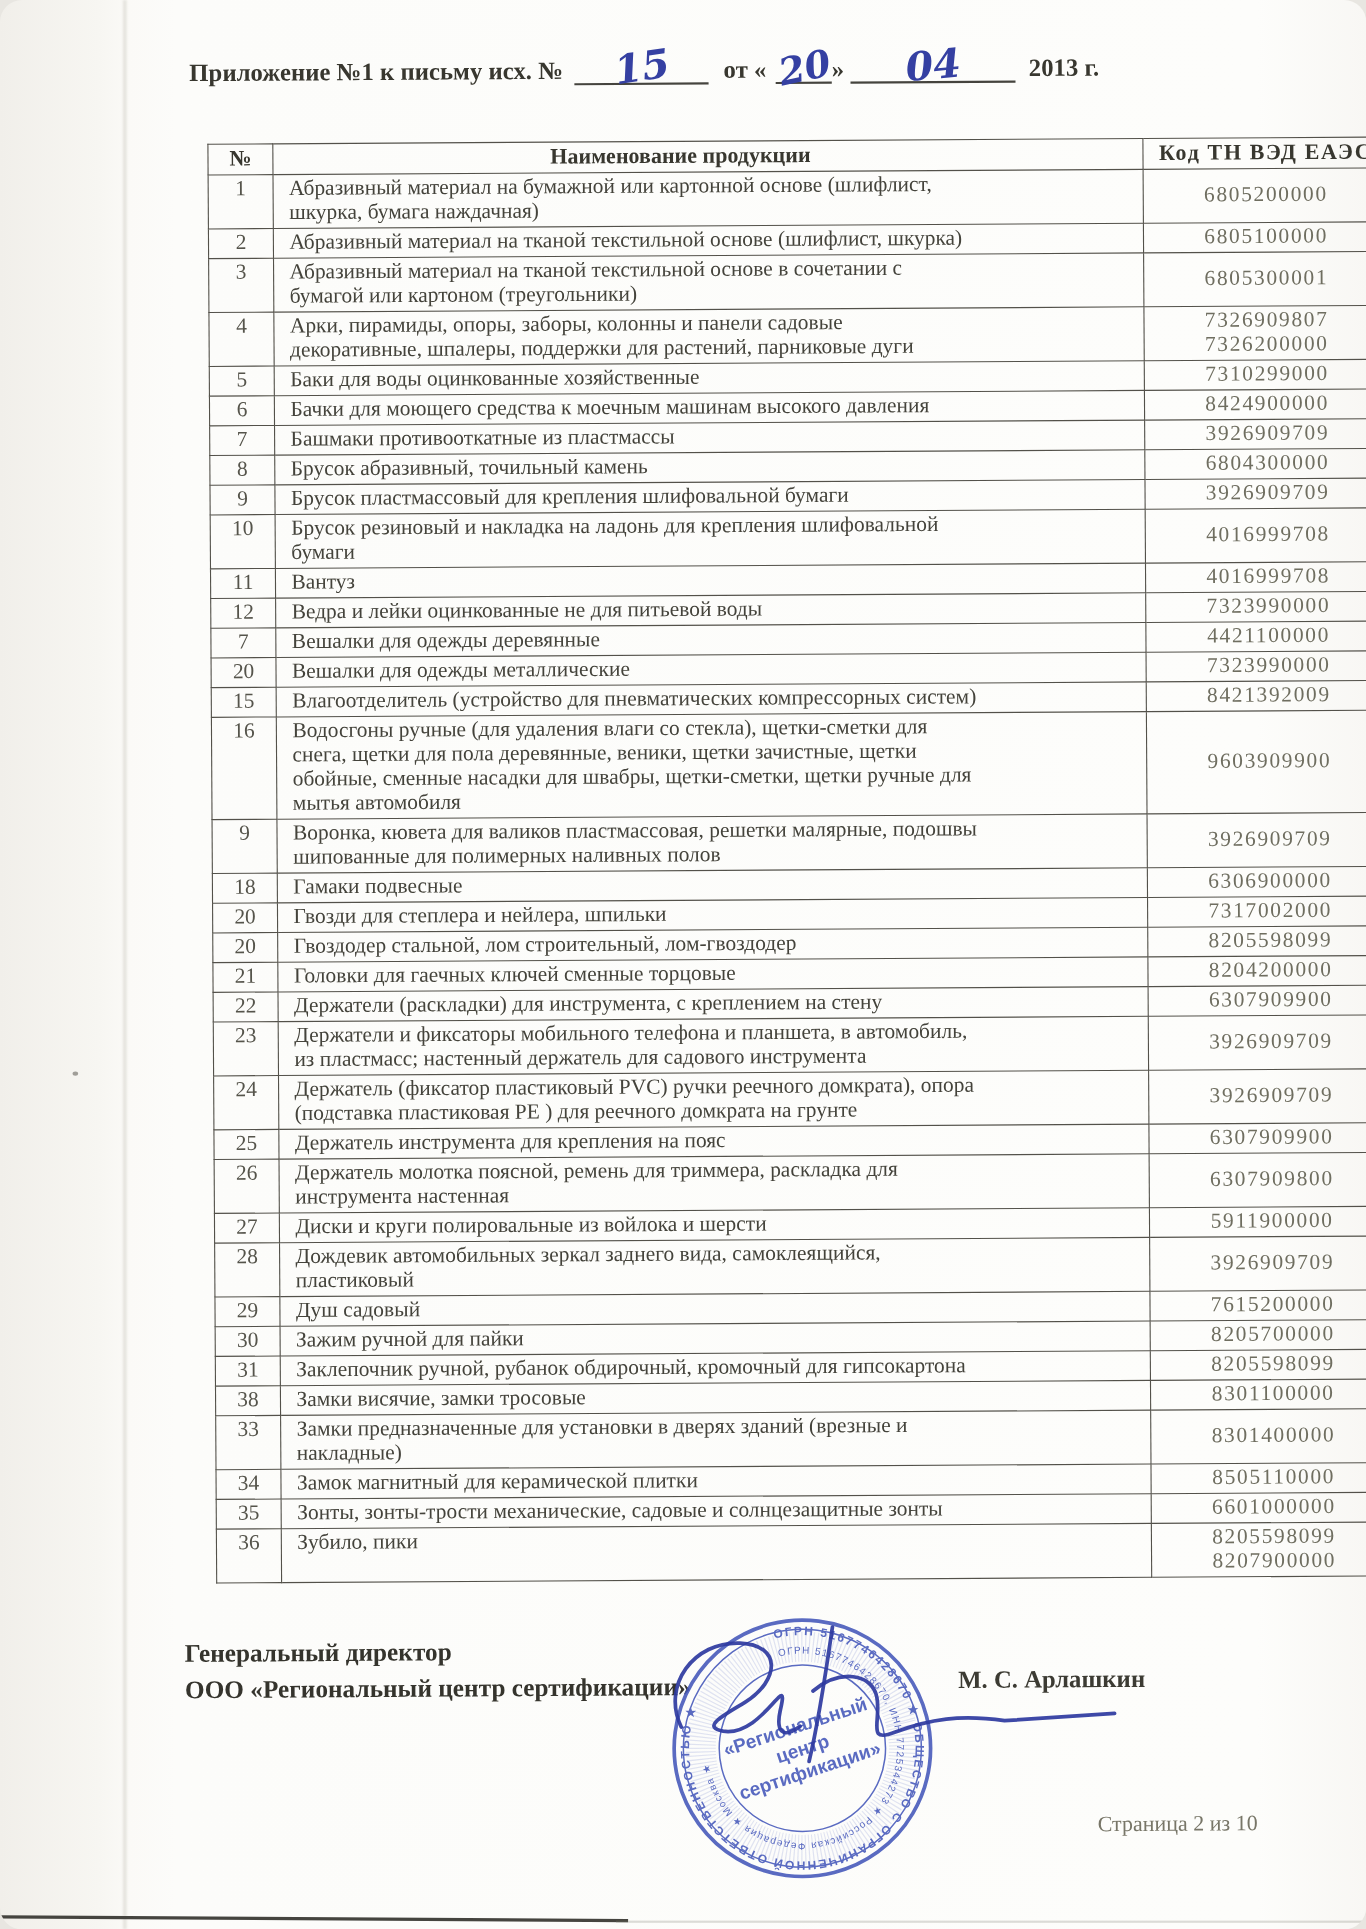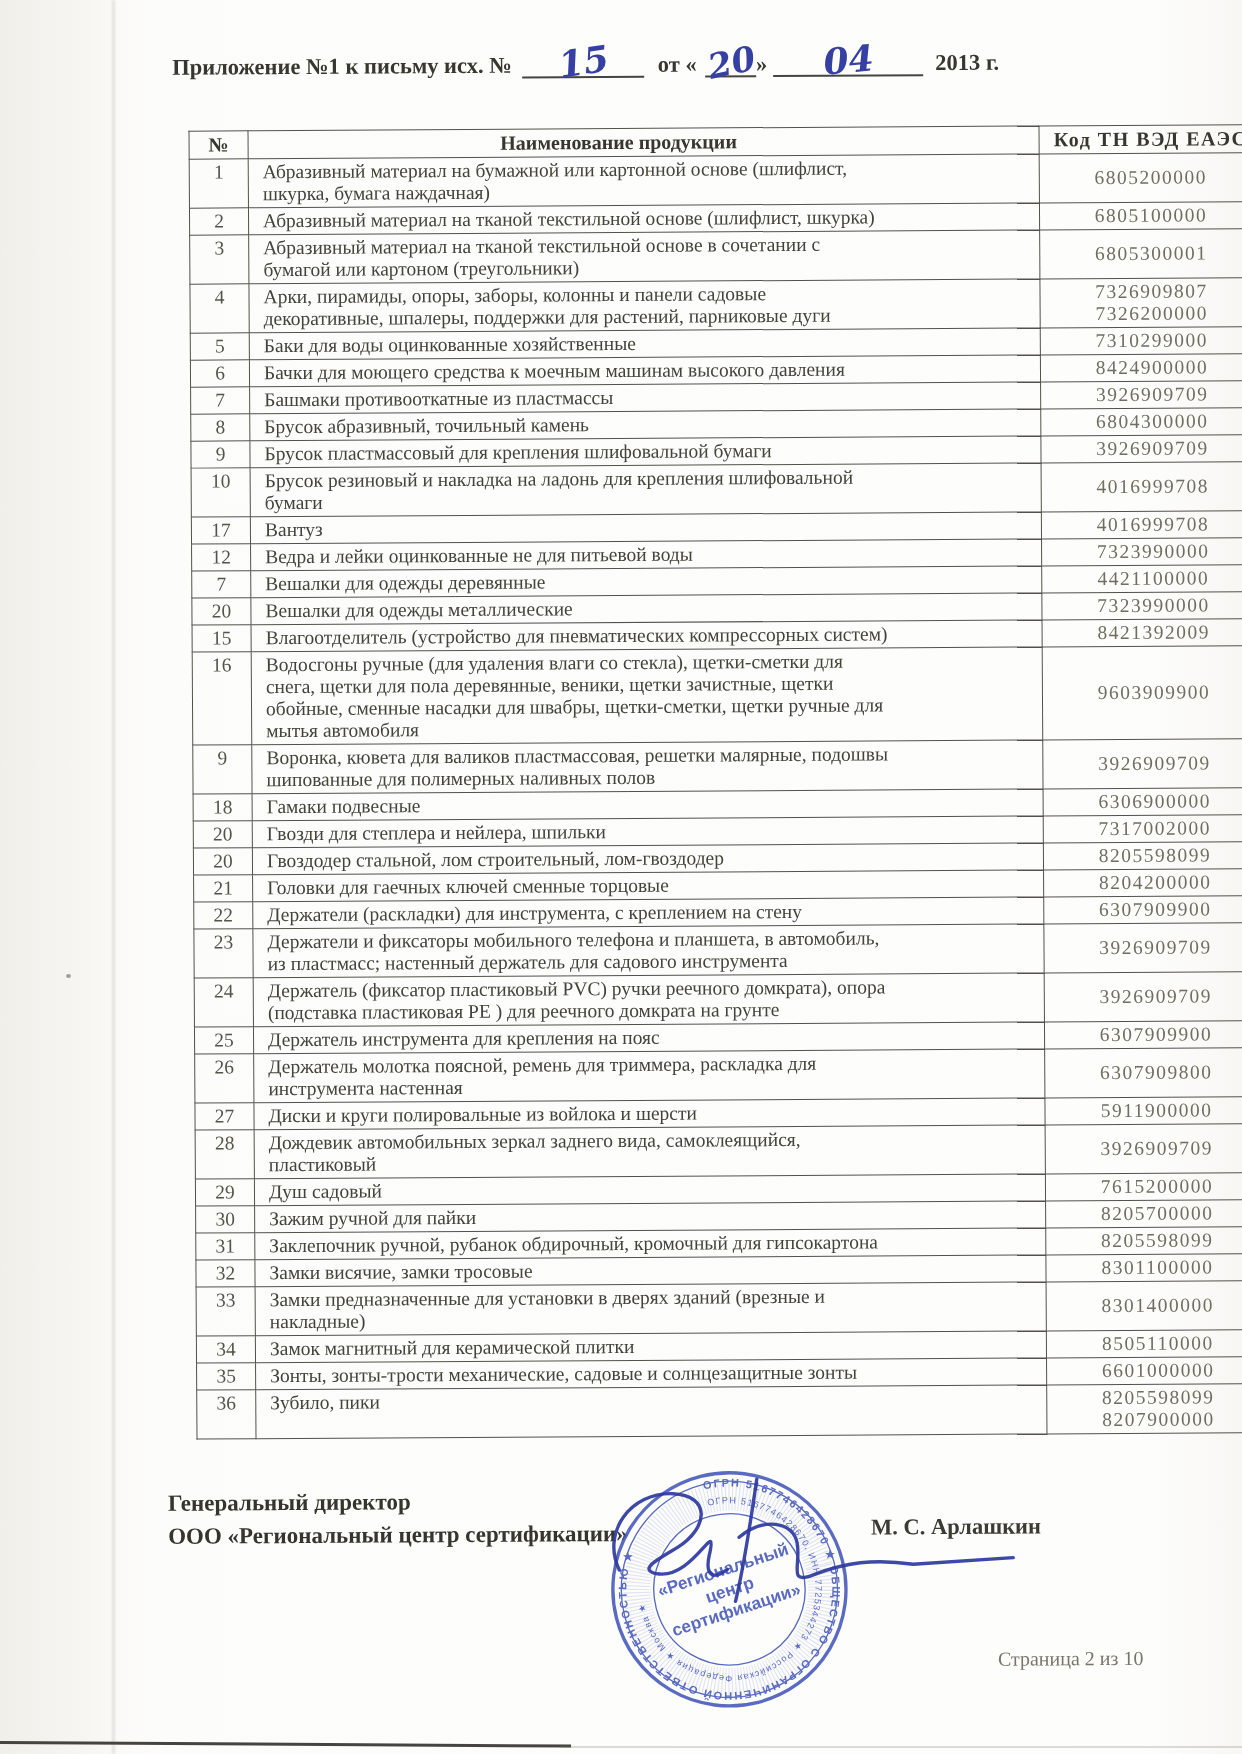--- a/index.html
+++ b/index.html
@@ -1,20 +1,21 @@
 <!DOCTYPE html>
 <html><head>
 <meta charset="utf-8">
 <style>
   html,body{margin:0;padding:0;background:#e8e6e1;}
   .page{
     position:relative;width:1242px;height:1754px;margin:0 auto;overflow:hidden;
     background:linear-gradient(90deg,#f1efea 0px,#f7f6f2 90px,#fbfaf7 118px,#fcfcfa 160px,#fdfdfb 92%,#f8f7f4 100%);
     font-family:"Liberation Serif","DejaVu Serif",serif;
     color:#3f3e37;
+    border-radius:20px;
   }
   .sheet{position:absolute;inset:0;transform:rotate(-0.35deg);transform-origin:50% 40%;}
   
   .fold-line{position:absolute;left:112px;top:0;width:3px;height:1754px;background:rgba(150,145,132,0.22);filter:blur(1px);}
   .bottom-line{position:absolute;left:-4px;top:1741px;width:575px;height:3px;background:#45443f;transform:rotate(0.35deg);transform-origin:left center;}
   .bottom-line-faint{position:absolute;left:560px;top:1746px;width:682px;height:2px;background:rgba(120,118,108,0.25);}
   .dot-artifact{position:absolute;left:66px;top:974px;width:5px;height:4px;border-radius:50%;background:rgba(90,88,80,0.55);}
   
   .doc-header{position:absolute;left:176px;top:44px;display:flex;align-items:flex-end;font-weight:bold;font-size:22.5px;color:#38372f;white-space:nowrap;}
   .hw{font-style:italic;font-weight:bold;color:#3540a2;font-family:"DejaVu Serif",serif;display:inline-block;line-height:0.75;}
@@ -137,21 +138,21 @@
           </tr>
           <tr>
             <td class="c-num">10</td>
             <td class="c-name">Брусок резиновый и накладка на ладонь для крепления шлифовальной
 бумаги</td>
             <td class="c-code">
               <div>4016999708</div>
             </td>
           </tr>
           <tr>
-            <td class="c-num">17</td>
+            <td class="c-num">11</td>
             <td class="c-name">Вантуз</td>
             <td class="c-code">
               <div>4016999708</div>
             </td>
           </tr>
           <tr>
             <td class="c-num">12</td>
             <td class="c-name">Ведра и лейки оцинкованные не для питьевой воды</td>
             <td class="c-code">
               <div>7323990000</div>
@@ -292,21 +293,21 @@
             </td>
           </tr>
           <tr>
             <td class="c-num">31</td>
             <td class="c-name">Заклепочник ручной, рубанок обдирочный, кромочный для гипсокартона</td>
             <td class="c-code">
               <div>8205598099</div>
             </td>
           </tr>
           <tr>
-            <td class="c-num">32</td>
+            <td class="c-num">38</td>
             <td class="c-name">Замки висячие, замки тросовые</td>
             <td class="c-code">
               <div>8301100000</div>
             </td>
           </tr>
           <tr>
             <td class="c-num">33</td>
             <td class="c-name">Замки предназначенные для установки в дверях зданий (врезные и
 накладные)</td>
             <td class="c-code">

